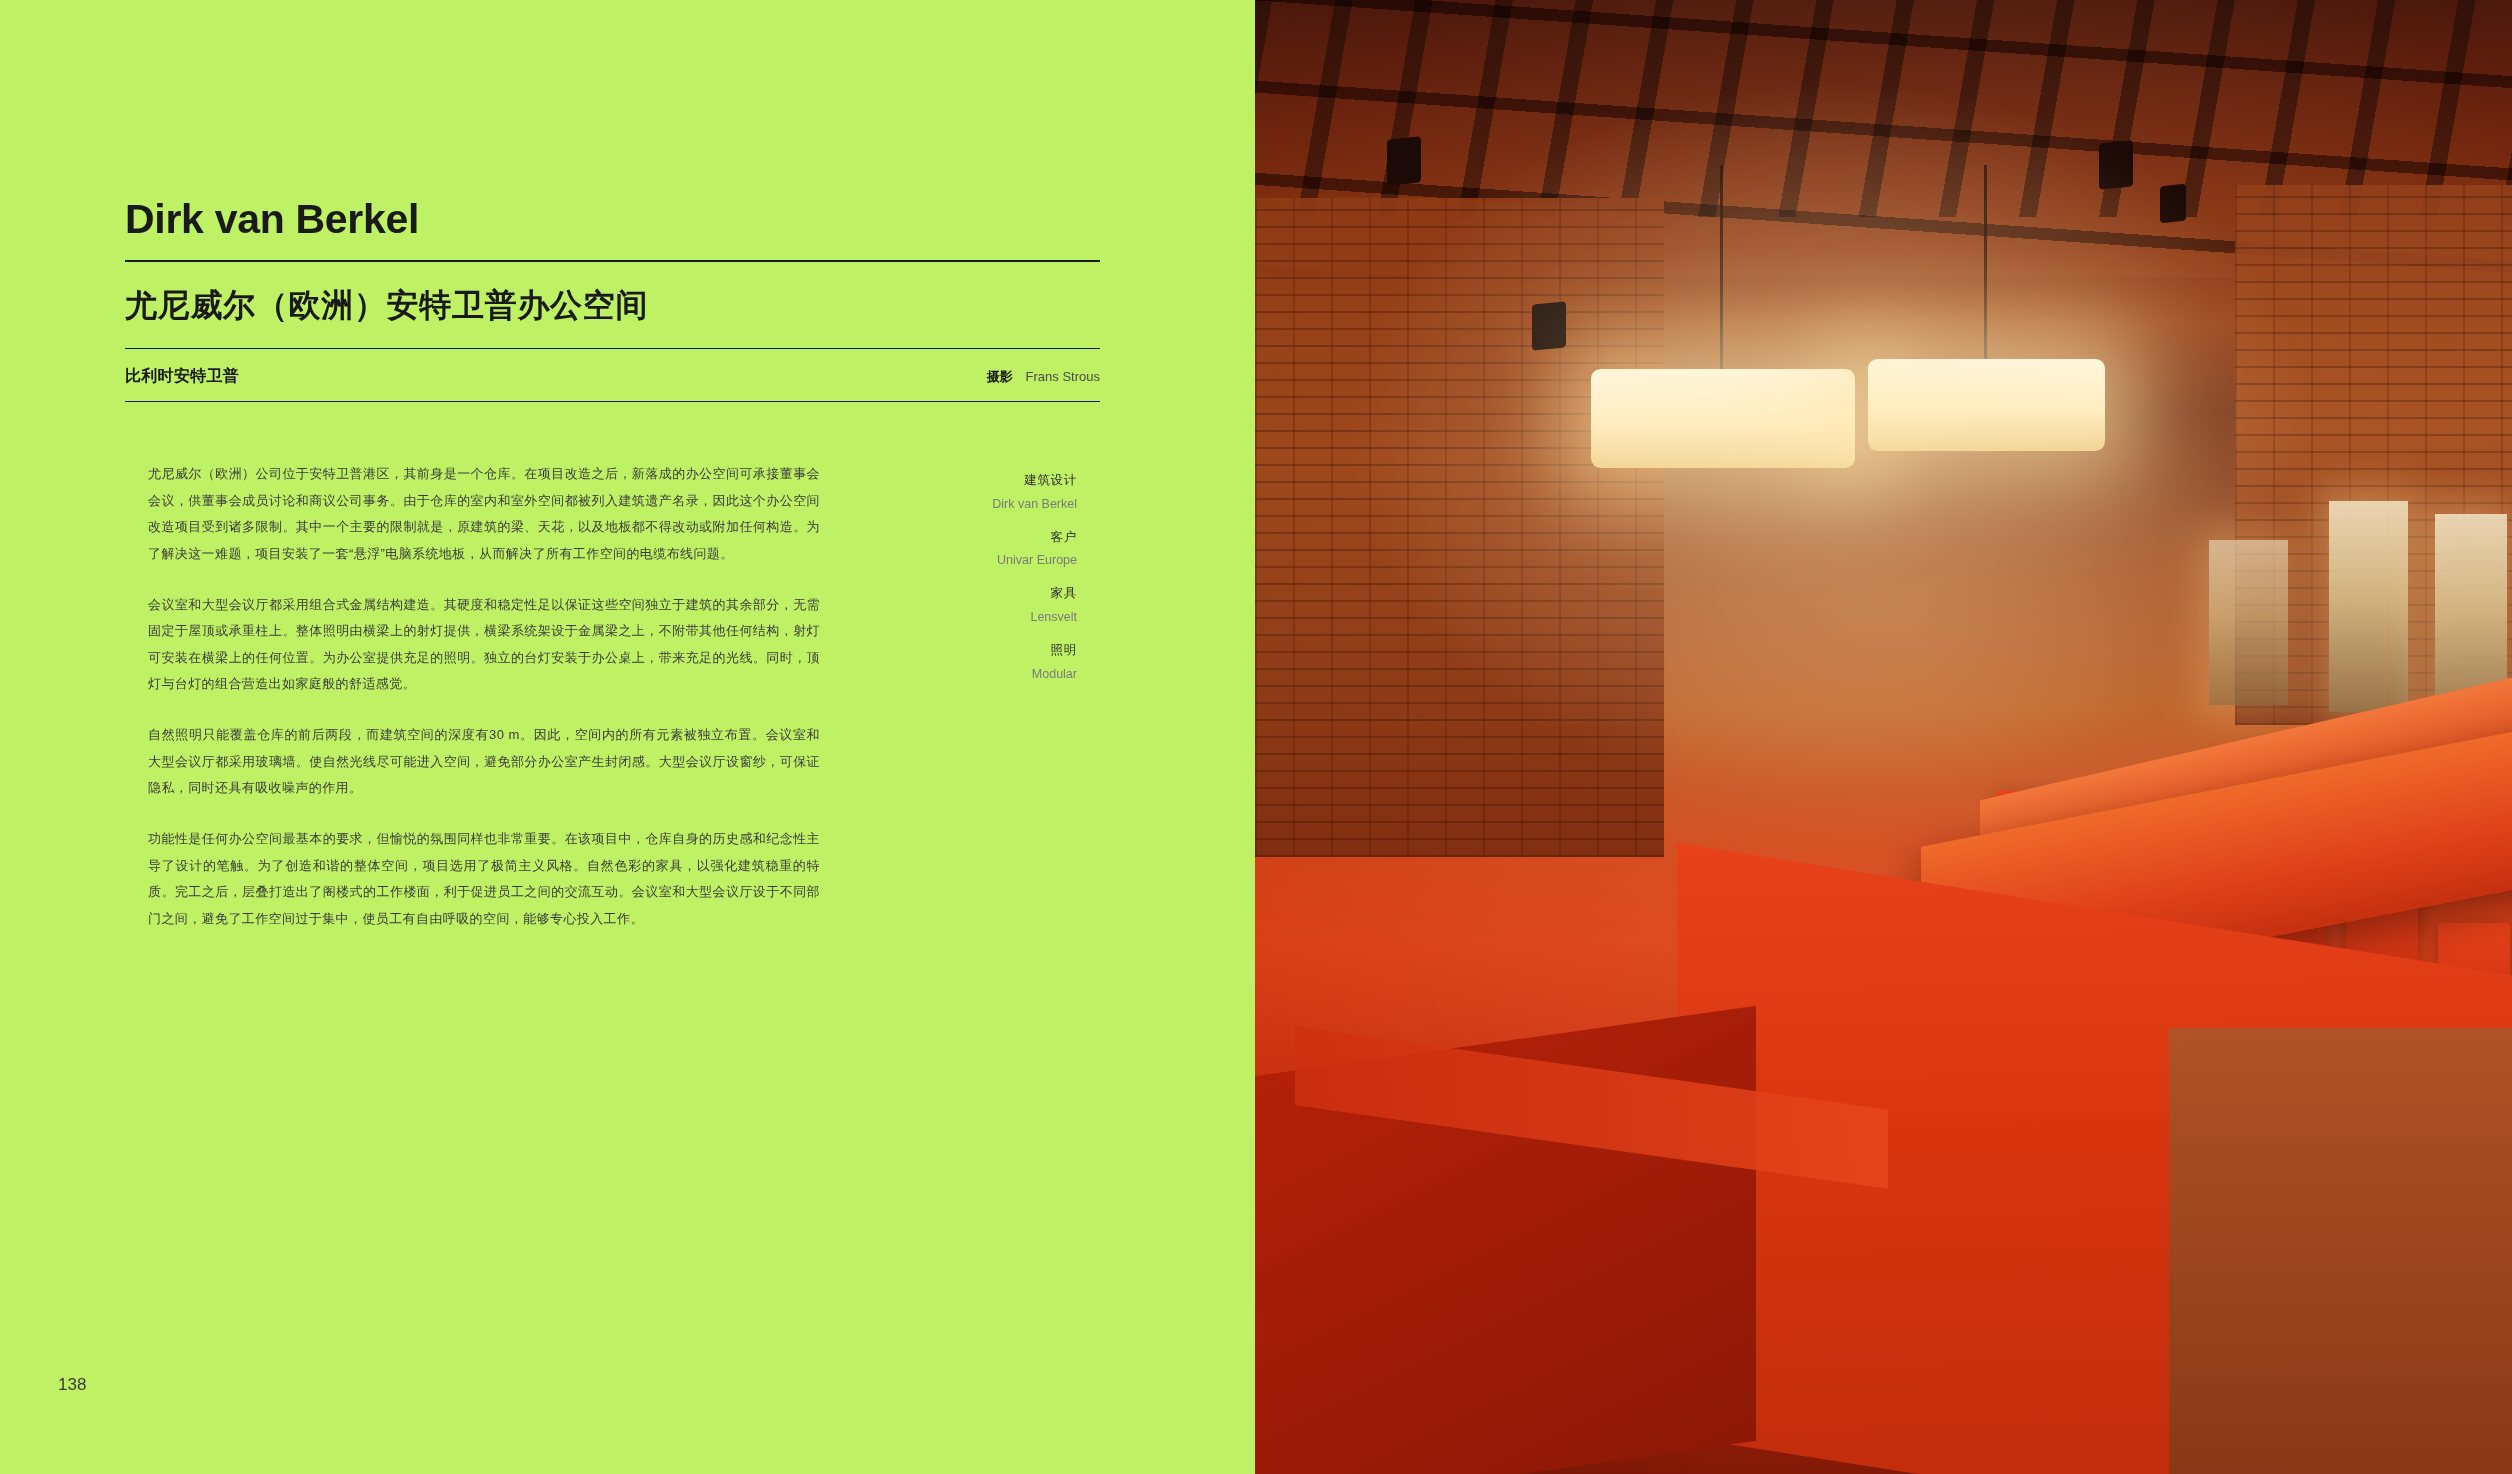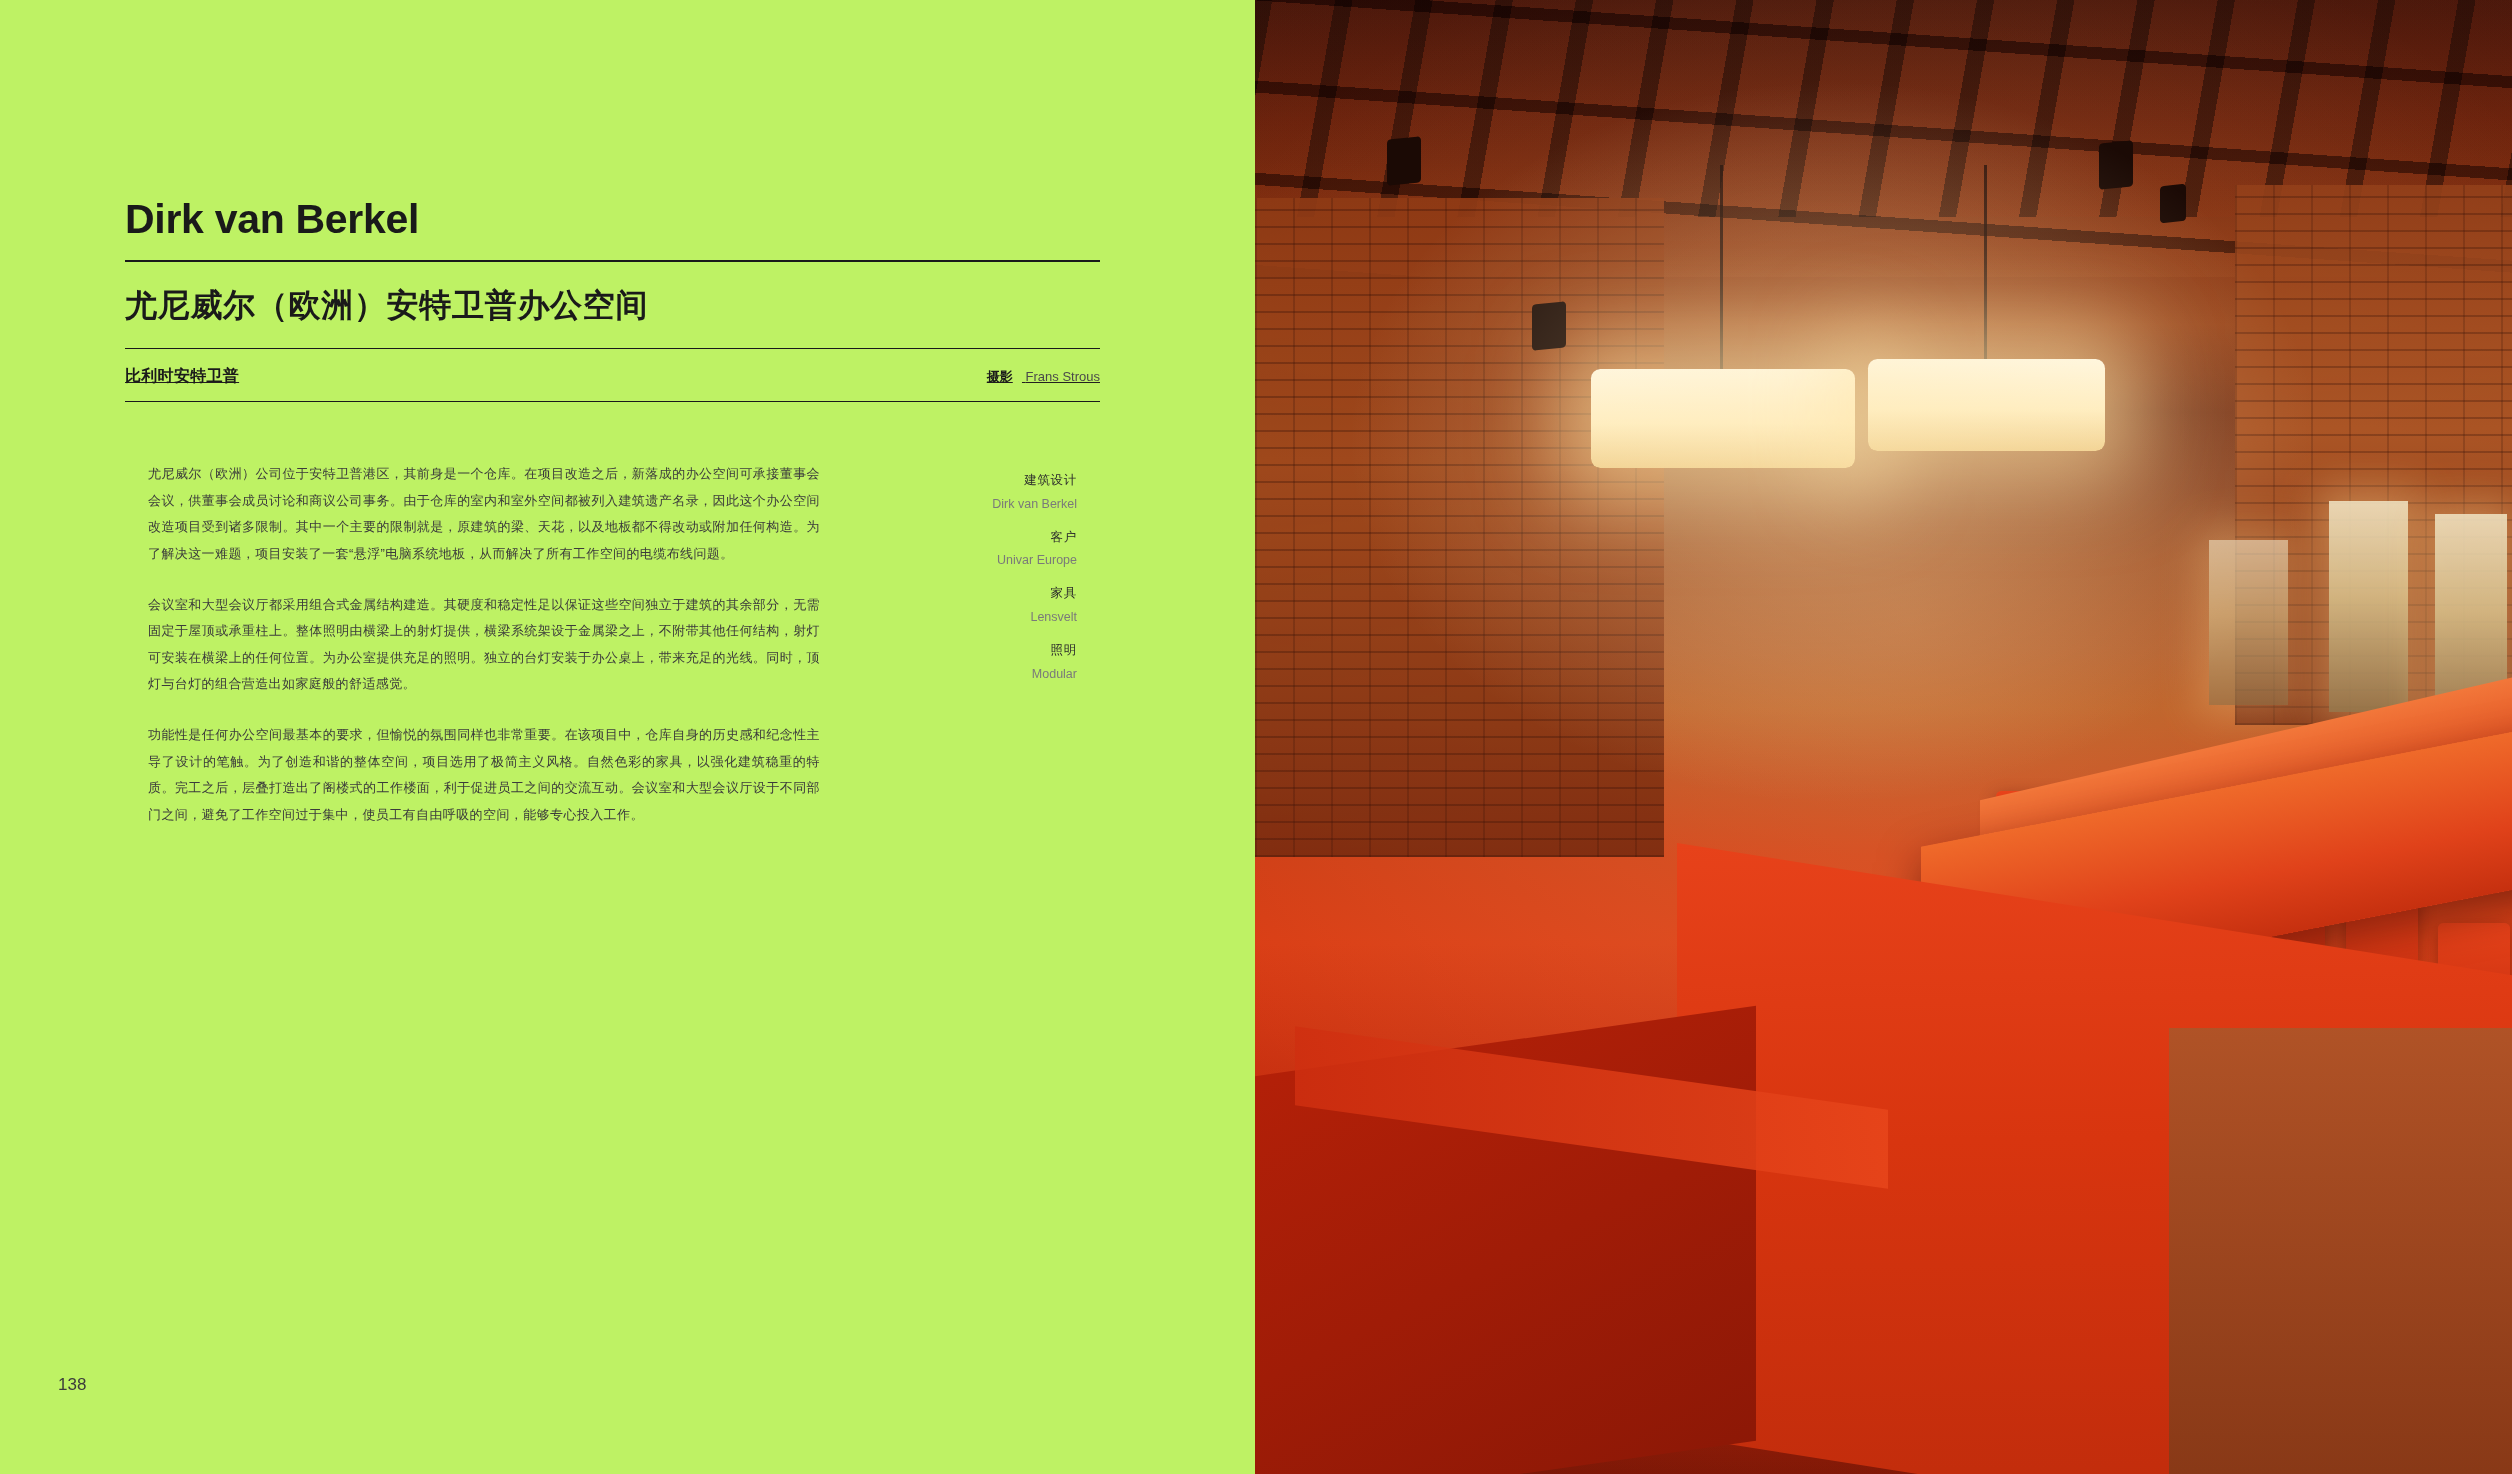--- a/index.html
+++ b/index.html
@@ -57,21 +57,20 @@
   .rule-thin {
     border-top: 1.3px solid #1a1a1a;
     width: 100%;
   }
   .meta-row {
     display: flex;
     align-items: baseline;
     justify-content: space-between;
     margin-top: 17px;
     padding-bottom: 14.5px;
-    text-decoration: underline;
   }
   .location {
     font-size: 16px;
     font-weight: bold;
     color: #1a1a1a;
     letter-spacing: 0.3px;
   }
   .photo-credit {
     font-size: 13px;
     color: #4a4a4a;
@@ -349,20 +348,21 @@
           <span class="name">Frans Strous</span>
         </span>
       </div>
       <div class="rule-bottom"></div>
     </div>
 
     <div class="body-area">
       <div class="body-text">
         <p>尤尼威尔（欧洲）公司位于安特卫普港区，其前身是一个仓库。在项目改造之后，新落成的办公空间可承接董事会会议，供董事会成员讨论和商议公司事务。由于仓库的室内和室外空间都被列入建筑遗产名录，因此这个办公空间改造项目受到诸多限制。其中一个主要的限制就是，原建筑的梁、天花，以及地板都不得改动或附加任何构造。为了解决这一难题，项目安装了一套“悬浮”电脑系统地板，从而解决了所有工作空间的电缆布线问题。</p>
         <p>会议室和大型会议厅都采用组合式金属结构建造。其硬度和稳定性足以保证这些空间独立于建筑的其余部分，无需固定于屋顶或承重柱上。整体照明由横梁上的射灯提供，横梁系统架设于金属梁之上，不附带其他任何结构，射灯可安装在横梁上的任何位置。为办公室提供充足的照明。独立的台灯安装于办公桌上，带来充足的光线。同时，顶灯与台灯的组合营造出如家庭般的舒适感觉。</p>
+        <p>自然照明只能覆盖仓库的前后两段，而建筑空间的深度有30 m。因此，空间内的所有元素被独立布置。会议室和大型会议厅都采用玻璃墙。使自然光线尽可能进入空间，避免部分办公室产生封闭感。大型会议厅设窗纱，可保证隐私，同时还具有吸收噪声的作用。</p>
         <p>功能性是任何办公空间最基本的要求，但愉悦的氛围同样也非常重要。在该项目中，仓库自身的历史感和纪念性主导了设计的笔触。为了创造和谐的整体空间，项目选用了极简主义风格。自然色彩的家具，以强化建筑稳重的特质。完工之后，层叠打造出了阁楼式的工作楼面，利于促进员工之间的交流互动。会议室和大型会议厅设于不同部门之间，避免了工作空间过于集中，使员工有自由呼吸的空间，能够专心投入工作。</p>
       </div>
       <div class="credits">
         <div class="c-label">建筑设计</div>
         <div class="c-value">Dirk van Berkel</div>
         <div class="c-label">客户</div>
         <div class="c-value">Univar Europe</div>
         <div class="c-label">家具</div>
         <div class="c-value">Lensvelt</div>
         <div class="c-label">照明</div>

